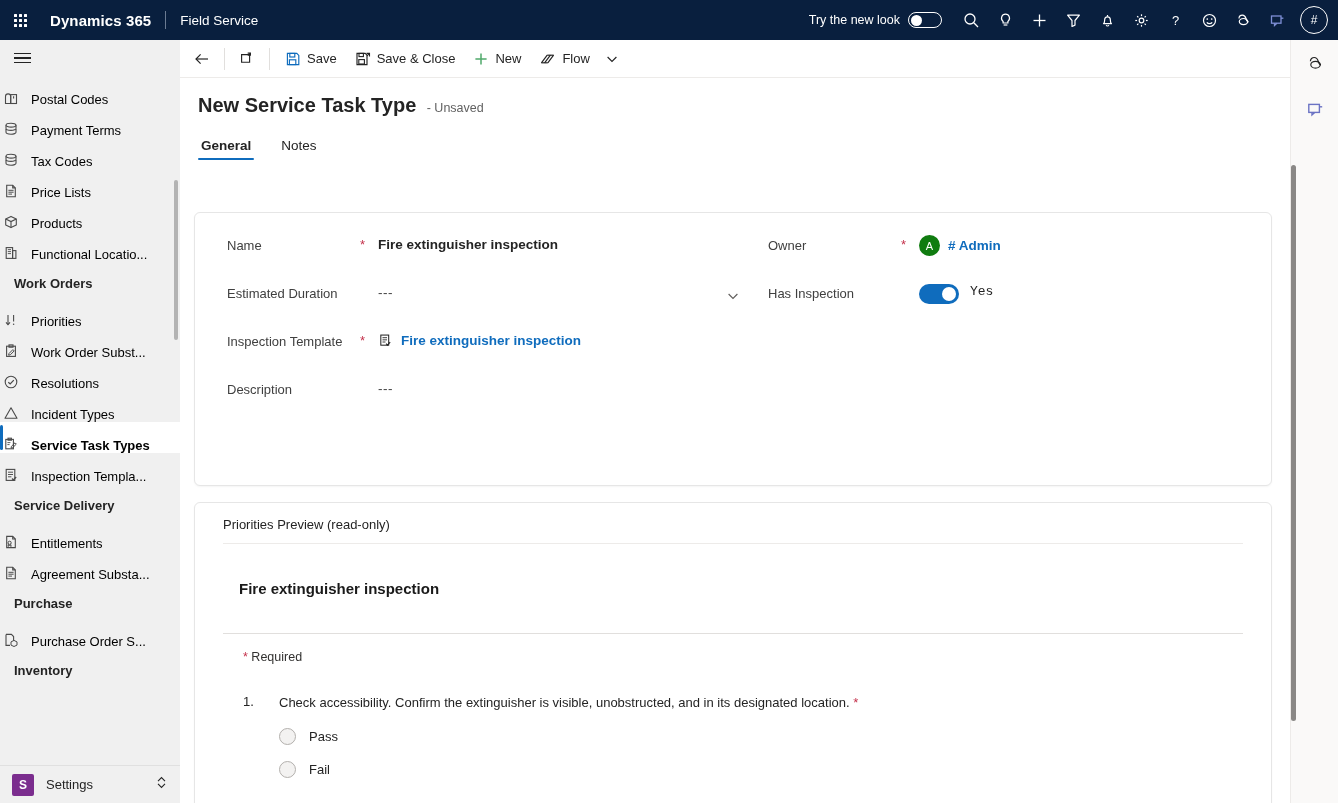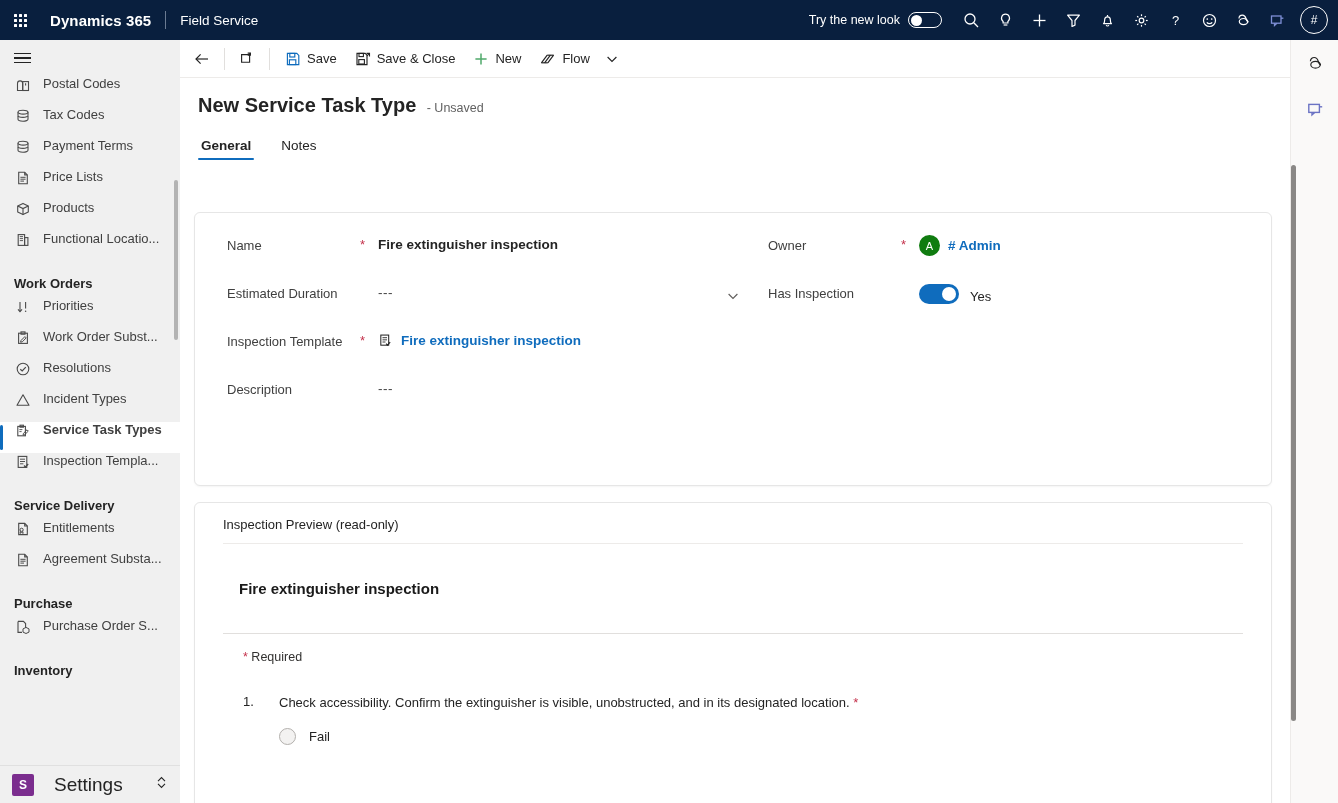--- a/index.html
+++ b/index.html
@@ -74,23 +74,23 @@
   }
   .hamburger {
     height: 36px; display: flex; align-items: center; padding-left: 14px;
     cursor: pointer;
   }
   .hamburger .bars { width: 17px; }
   .hamburger .bars i {
     display: block; height: 1.4px; background: #242424; margin: 3.2px 0;
   }
   .nav-item {
-    height: 31px; display: flex; align-items: flex-start;
-    padding-left: 14px; cursor: pointer; position: relative;
-    font-size: 13px; color: #404040;
+    height: 31px; display: flex; align-items: flex-end;
+    padding-left: 2px; cursor: pointer; position: relative;
+    font-size: 13px; color: #000000;
   }
   .nav-item .nic {
     width: 18px; height: 18px; margin-right: 11px;
     display: flex; align-items: center; justify-content: center; flex: 0 0 auto;
   }
   .nav-item .nlabel {
     white-space: nowrap; overflow: hidden; text-overflow: ellipsis;
     max-width: 125px;
   }
   .nav-item.selected { background: #ffffff; font-weight: 600; }
@@ -109,21 +109,21 @@
   .sidebar-bottom {
     position: absolute; bottom: 0; left: 0; width: 180px; height: 38px;
     background: #F0F0F0; border-top: 1px solid #e0e0e0;
     display: flex; align-items: center; padding: 0 12px; cursor: pointer;
   }
   .sb-badge {
     width: 22px; height: 22px; background: #8A2BE2; background: #7B2D8E;
     color: #fff; font-size: 12px; font-weight: bold;
     display: flex; align-items: center; justify-content: center; border-radius: 2px;
   }
-  .sb-label { font-size: 19px; margin-left: 20px; }
+  .sb-label { font-size: 13px; margin-left: 12px; }
   .sb-chevrons { margin-left: auto; }
 
   
   .main {
     position: absolute; top: 40px; left: 180px;
     width: 1110px; height: 763px; background: #ffffff;
     overflow: hidden;
   }
   .cmdbar {
     height: 38px; display: flex; align-items: center;
@@ -202,21 +202,21 @@
 
   .switch {
     width: 40px; height: 20px; border-radius: 10px; background: #0F6CBD;
     position: relative; cursor: pointer; flex: 0 0 auto;
   }
   .switch .sknob {
     position: absolute; right: 3px; top: 3px; width: 14px; height: 14px;
     border-radius: 50%; background: #ffffff;
   }
   .switch-label { font-size: 13px; margin-left: 11px; }
-  .switch-row { display: flex; align-items: flex-end; padding-top: 1px; }
+  .switch-row { display: flex; align-items: flex-start; padding-top: 1px; font-family: Liberation Mono, monospace; }
 
   
   .preview-card { margin-top: 16px; padding: 0; min-height: 430px; }
   .preview-header {
     font-size: 13px; color: #242424; padding: 14px 0 11px 14px;
     border-bottom: 1px solid #EDEBE9; margin: 0 14px 0 14px;
     padding-left: 0;
   }
   .preview-body { padding: 0 24px 0 24px; }
   .insp-title {
@@ -379,31 +379,31 @@
       <span class="nlabel">Postal Codes</span>
     </div>
     <div class="nav-item">
       <span class="nic">
         <svg width="16" height="16" viewBox="0 0 16 16">
             <ellipse cx="8" cy="4.2" rx="5" ry="1.9" fill="none" stroke="#4a4a4a" stroke-width="1.1"></ellipse>
             <path d="M3 4.2v3.3c0 1 2.2 1.9 5 1.9s5-.9 5-1.9V4.2" fill="none" stroke="#4a4a4a" stroke-width="1.1"></path>
             <path d="M3 7.9v3.4c0 1 2.2 1.9 5 1.9s5-.9 5-1.9V7.9" fill="none" stroke="#4a4a4a" stroke-width="1.1"></path>
           </svg>
       </span>
-      <span class="nlabel">Tax Codes</span>
+      <span class="nlabel">Payment Terms</span>
     </div>
     <div class="nav-item">
       <span class="nic">
         <svg width="16" height="16" viewBox="0 0 16 16">
             <ellipse cx="8" cy="4.2" rx="5" ry="1.9" fill="none" stroke="#4a4a4a" stroke-width="1.1"></ellipse>
             <path d="M3 4.2v3.3c0 1 2.2 1.9 5 1.9s5-.9 5-1.9V4.2" fill="none" stroke="#4a4a4a" stroke-width="1.1"></path>
             <path d="M3 7.9v3.4c0 1 2.2 1.9 5 1.9s5-.9 5-1.9V7.9" fill="none" stroke="#4a4a4a" stroke-width="1.1"></path>
           </svg>
       </span>
-      <span class="nlabel">Payment Terms</span>
+      <span class="nlabel">Tax Codes</span>
     </div>
     <div class="nav-item">
       <span class="nic">
         <svg width="16" height="16" viewBox="0 0 16 16">
             <path d="M3.7 2.3h6l2.6 2.6v8.8H3.7z" fill="none" stroke="#4a4a4a" stroke-width="1.1"></path>
             <path d="M9.7 2.3v2.6h2.6" fill="none" stroke="#4a4a4a" stroke-width="1.1"></path>
             <g stroke="#4a4a4a" stroke-width="1">
               <line x1="5.4" y1="7.3" x2="10.6" y2="7.3"></line>
               <line x1="5.4" y1="9.2" x2="10.6" y2="9.2"></line>
               <line x1="5.4" y1="11.1" x2="9" y2="11.1"></line>
@@ -716,41 +716,45 @@
                 <div class="switch-label">Yes</div>
               </div>
             </div>
 
           </div>
         </div>
       </div>
 
       <div class="card preview-card">
         <div style="padding:0 14px;">
-          <div class="preview-header">Inspection Preview (read-only)</div>
+          <div class="preview-header">Priorities Preview (read-only)</div>
         </div>
 
         <div class="preview-body">
           <div class="insp-title">Fire extinguisher inspection</div>
           <div class="insp-rule"></div>
 
           <div class="req-note">
             <span class="star">*</span>
             <span>Required</span>
           </div>
 
           <div class="question">
             <div class="qnum">1.</div>
             <div class="qbody">
               <div class="qtext">
                 <span>Check accessibility. Confirm the extinguisher is visible, unobstructed, and in its designated location.</span>
                 <span class="star">*</span>
               </div>
               <div class="radio-row">
                 <span class="radio"></span>
+                <span class="radio-label">Pass</span>
+              </div>
+              <div class="radio-row">
+                <span class="radio"></span>
                 <span class="radio-label">Fail</span>
               </div>
             </div>
           </div>
 
           <div class="question">
             
             
           </div>
         </div>

